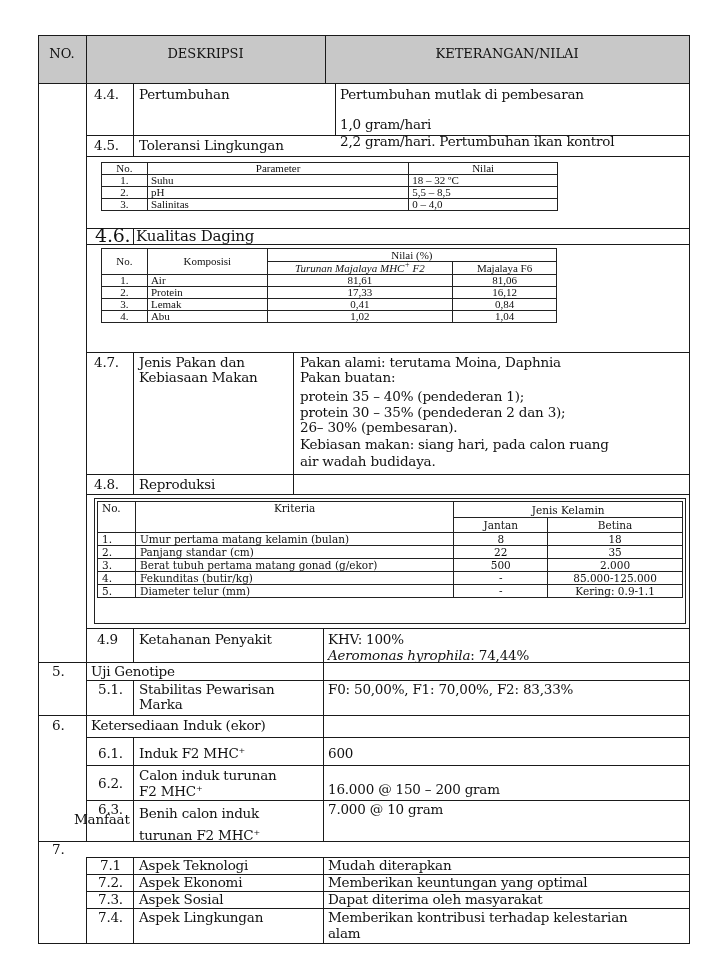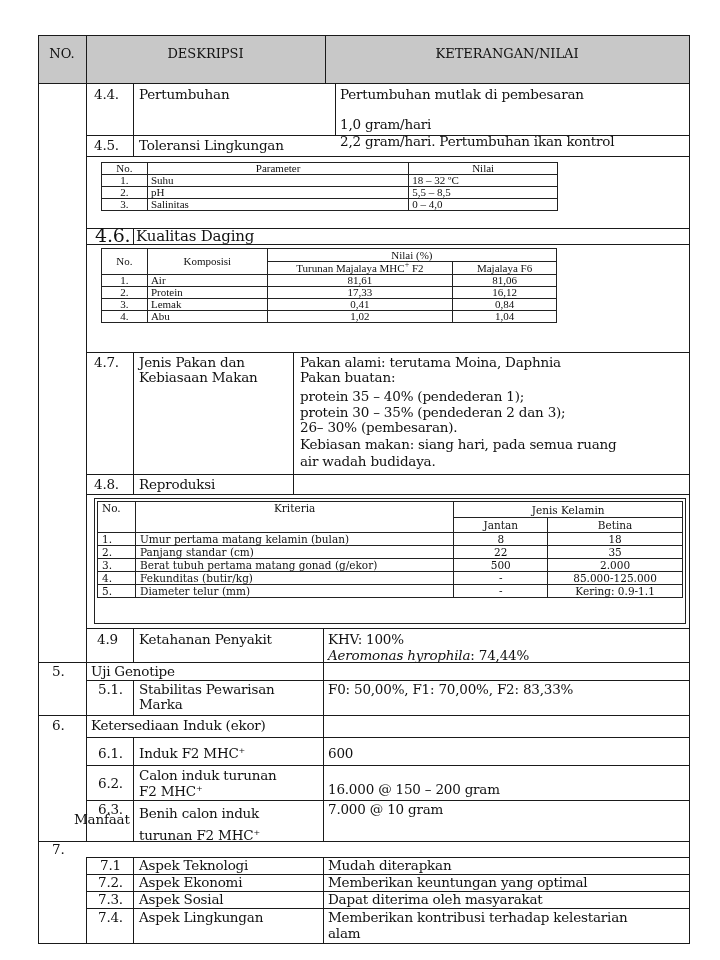--- a/index.html
+++ b/index.html
@@ -96,21 +96,21 @@
       <col style="width:186px">
       <col style="width:104px">
     </colgroup>
   <tbody>
       <tr>
     <th class="c" rowspan="2" style="height:24px;">No.</th>
     <th class="c" rowspan="2">Komposisi</th>
     <th class="c" colspan="2" style="height:12px;">Nilai (%)</th>
   </tr>
   <tr>
-    <th class="c" style="height:12px;"><span>Turunan Majalaya MHC</span><sup>+</sup><span> F2</span></th>
+    <th class="c" style="height:12px;font-style:italic;"><span>Turunan Majalaya MHC</span><sup>+</sup><span> F2</span></th>
     <th class="c">Majalaya F6</th>
   </tr>
   <tr>
     <td class="c">1.</td>
     <td>Air</td>
     <td class="c">81,61</td>
     <td class="c">81,06</td>
   </tr>
   <tr>
     <td class="c">2.</td>
@@ -137,21 +137,21 @@
 <div class="line" style="left:133px;top:352px;width:1px;height:143px;"></div>
 <div class="line" style="left:293px;top:352px;width:1px;height:143px;"></div>
 <div class="t" style="left:94px;top:355px;">4.7.</div>
 <div class="t" style="left:139px;top:355px;">Jenis Pakan dan</div>
 <div class="t" style="left:139px;top:370px;">Kebiasaan Makan</div>
 <div class="t" style="left:300px;top:355px;">Pakan alami: terutama Moina, Daphnia</div>
 <div class="t" style="left:300px;top:370px;">Pakan buatan:</div>
 <div class="t" style="left:300px;top:389px;">protein 35 – 40% (pendederan 1);</div>
 <div class="t" style="left:300px;top:405px;">protein 30 – 35% (pendederan 2 dan 3);</div>
 <div class="t" style="left:300px;top:420px;">26– 30% (pembesaran).</div>
-<div class="t" style="left:300px;top:437px;">Kebiasan makan: siang hari, pada semua ruang</div>
+<div class="t" style="left:300px;top:437px;">Kebiasan makan: siang hari, pada calon ruang</div>
 <div class="t" style="left:300px;top:454px;">air wadah budidaya.</div>
 <div class="line" style="left:86px;top:474px;width:604px;height:1px;"></div>
 
 <div class="t" style="left:94px;top:477px;">4.8.</div>
 <div class="t" style="left:139px;top:477px;">Reproduksi</div>
 <div class="line" style="left:86px;top:494px;width:604px;height:1px;"></div>
 
 <div class="abs" style="left:94px;top:498px;width:592px;height:126px;border:1px solid #222;"></div>
 <table class="repro" style="left:97px;top:501px;width:586px;">
   <colgroup>

